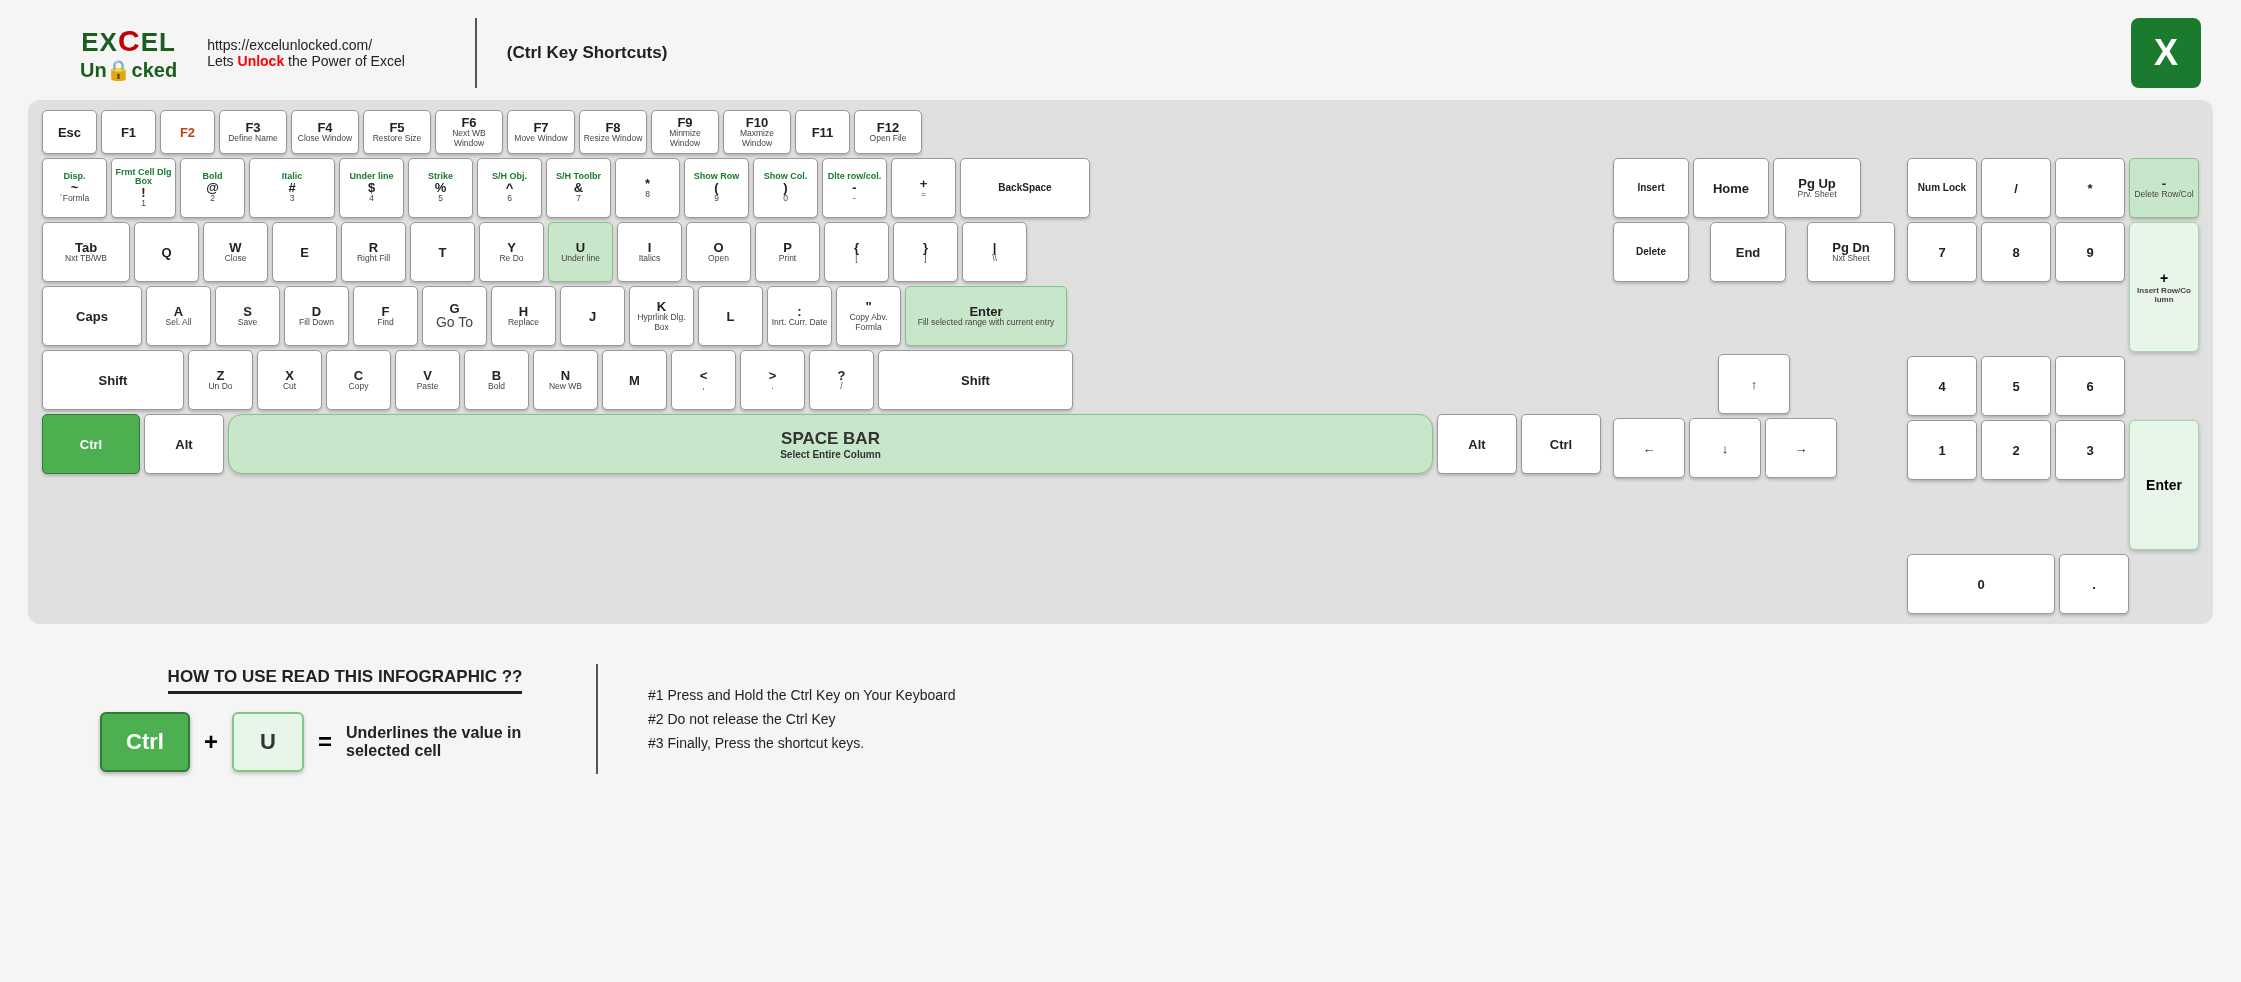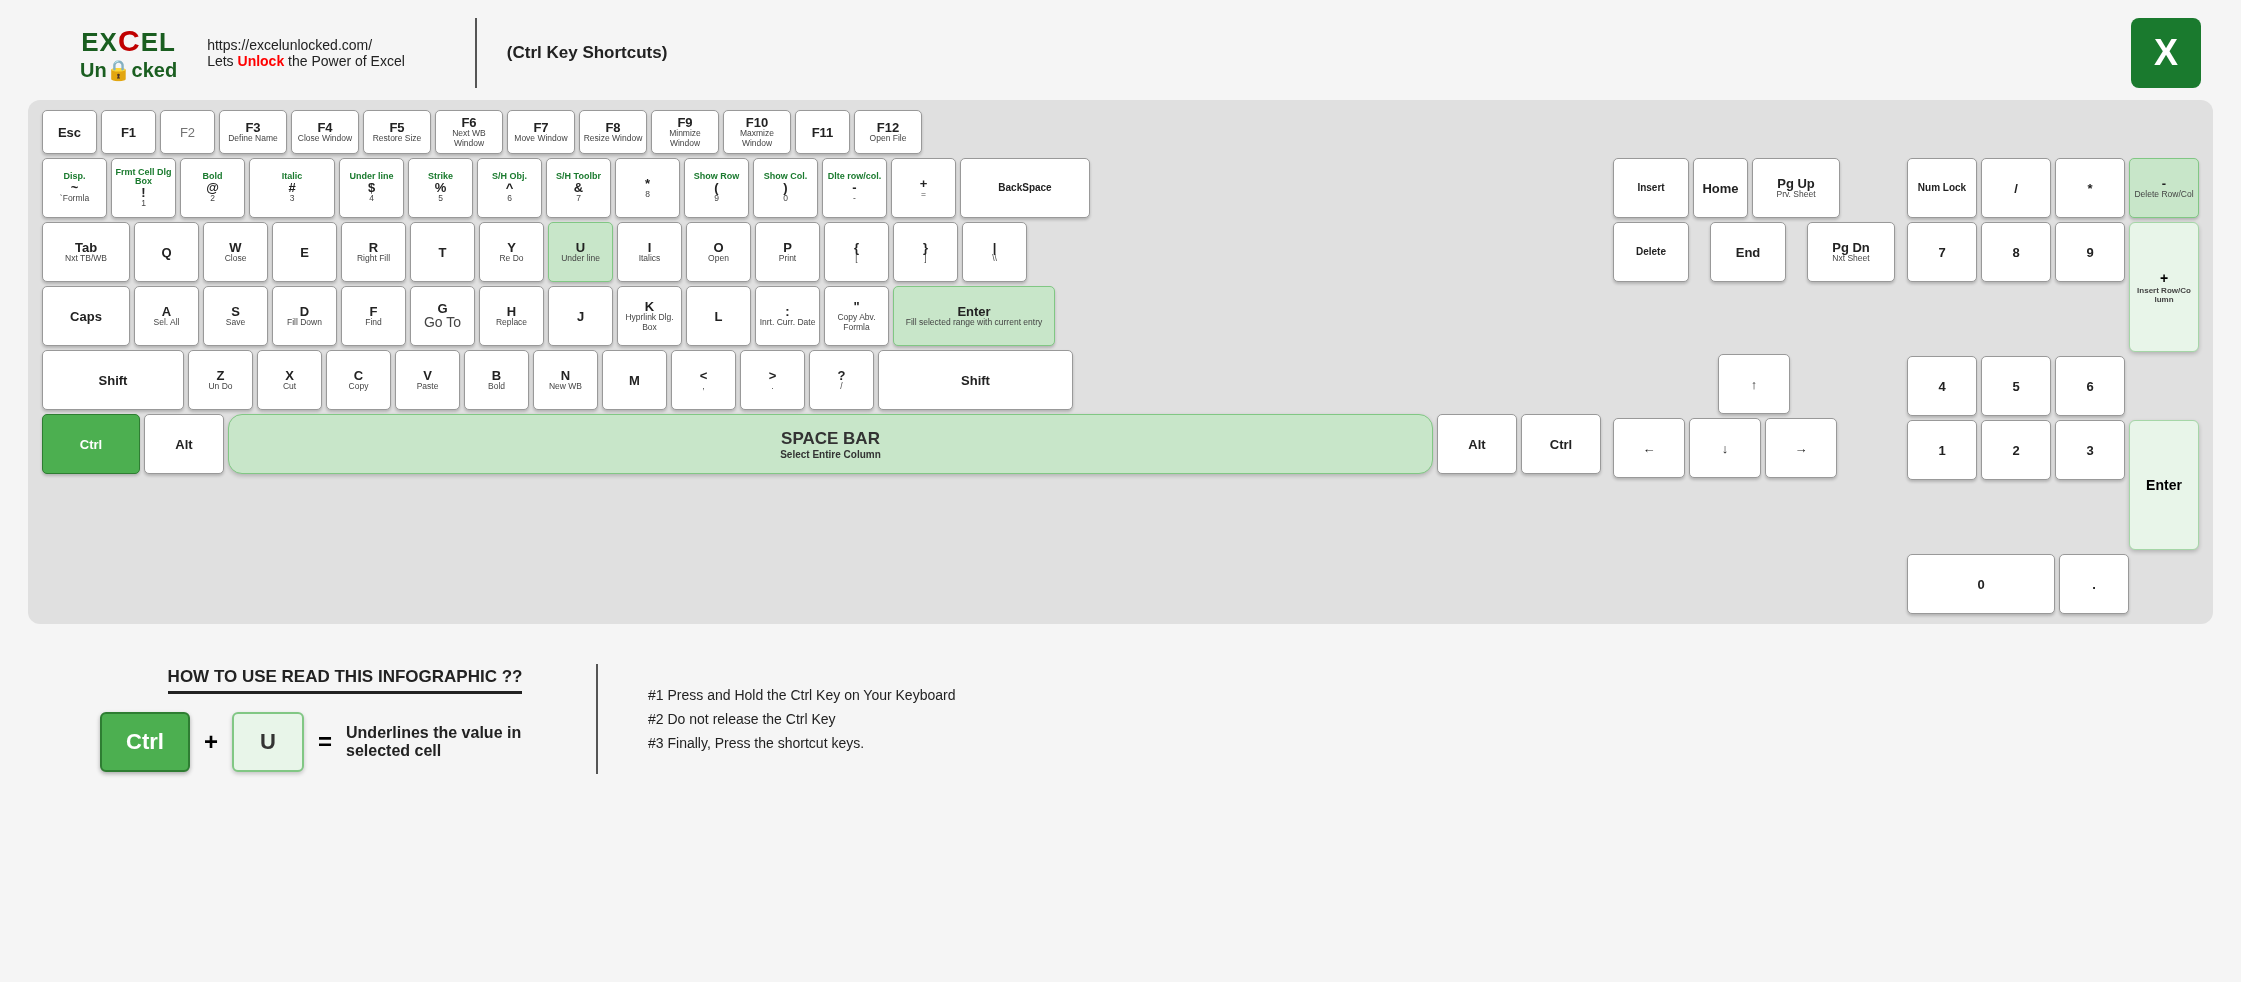--- a/index.html
+++ b/index.html
@@ -49,21 +49,21 @@
     <div style="flex:1;display:flex;flex-direction:column;gap:4px;">
 
       <div style="display:flex;gap:4px;align-items:flex-start;">
         <div style="width:55px;height:44px;background:white;border:1.5px solid #999;border-radius:5px;box-shadow:0 2px 3px rgba(0,0,0,0.2);display:inline-flex;flex-direction:column;align-items:center;justify-content:center;cursor:pointer;text-align:center;padding:2px;flex-shrink:0;">
             <span style="font-size:13px;font-weight:700;color:#222;line-height:1;">Esc</span>
           </div>
         <div style="width:55px;height:44px;background:white;border:1.5px solid #999;border-radius:5px;box-shadow:0 2px 3px rgba(0,0,0,0.2);display:inline-flex;flex-direction:column;align-items:center;justify-content:center;cursor:pointer;text-align:center;padding:2px;flex-shrink:0;">
             <span style="font-size:13px;font-weight:700;color:#222;line-height:1;">F1</span>
           </div>
         <div style="width:55px;height:44px;background:white;border:1.5px solid #999;border-radius:5px;box-shadow:0 2px 3px rgba(0,0,0,0.2);display:inline-flex;flex-direction:column;align-items:center;justify-content:center;cursor:pointer;text-align:center;padding:2px;flex-shrink:0;">
-            <span style="font-size:13px;font-weight:400;color:#737373;line-height:1;">F2</span>
+            <span style="font-size:13px;font-weight:700;color:#c2410c;line-height:1;">F2</span>
           </div>
         <div style="width:68px;height:44px;background:white;border:1.5px solid #999;border-radius:5px;box-shadow:0 2px 3px rgba(0,0,0,0.2);display:inline-flex;flex-direction:column;align-items:center;justify-content:center;cursor:pointer;text-align:center;padding:2px;flex-shrink:0;">
             <span style="font-size:13px;font-weight:700;color:#222;line-height:1;">F3</span>
             <span style="font-size:8.5px;font-weight:500;color:#444;line-height:1.1;text-align:center;">Define Name</span>
           </div>
         <div style="width:68px;height:44px;background:white;border:1.5px solid #999;border-radius:5px;box-shadow:0 2px 3px rgba(0,0,0,0.2);display:inline-flex;flex-direction:column;align-items:center;justify-content:center;cursor:pointer;text-align:center;padding:2px;flex-shrink:0;">
             <span style="font-size:13px;font-weight:700;color:#222;line-height:1;">F4</span>
             <span style="font-size:8.5px;font-weight:500;color:#444;line-height:1.1;text-align:center;">Close Window</span>
           </div>
         <div style="width:68px;height:44px;background:white;border:1.5px solid #999;border-radius:5px;box-shadow:0 2px 3px rgba(0,0,0,0.2);display:inline-flex;flex-direction:column;align-items:center;justify-content:center;cursor:pointer;text-align:center;padding:2px;flex-shrink:0;">
@@ -218,21 +218,21 @@
             <span style="font-size:13px;font-weight:700;color:#222;line-height:1;">}</span>
             <span style="font-size:8.5px;font-weight:500;color:#444;line-height:1.1;text-align:center;">]</span>
           </div>
         <div style="width:65px;height:60px;background:white;border:1.5px solid #999;border-radius:5px;box-shadow:0 2px 3px rgba(0,0,0,0.2);display:inline-flex;flex-direction:column;align-items:center;justify-content:center;cursor:pointer;text-align:center;padding:2px;flex-shrink:0;">
             <span style="font-size:13px;font-weight:700;color:#222;line-height:1;">|</span>
             <span style="font-size:8.5px;font-weight:500;color:#444;line-height:1.1;text-align:center;">\\</span>
           </div>
       </div>
 
       <div style="display:flex;gap:4px;align-items:flex-start;">
-        <div style="width:88px;height:60px;background:white;border:1.5px solid #999;border-radius:5px;box-shadow:0 2px 3px rgba(0,0,0,0.2);display:inline-flex;flex-direction:column;align-items:center;justify-content:center;cursor:pointer;text-align:center;padding:2px;flex-shrink:0;">
+        <div style="width:100px;height:60px;background:white;border:1.5px solid #999;border-radius:5px;box-shadow:0 2px 3px rgba(0,0,0,0.2);display:inline-flex;flex-direction:column;align-items:center;justify-content:center;cursor:pointer;text-align:center;padding:2px;flex-shrink:0;">
             <span style="font-size:13px;font-weight:700;color:#222;line-height:1;">Caps</span>
           </div>
         <div style="width:65px;height:60px;background:white;border:1.5px solid #999;border-radius:5px;box-shadow:0 2px 3px rgba(0,0,0,0.2);display:inline-flex;flex-direction:column;align-items:center;justify-content:center;cursor:pointer;text-align:center;padding:2px;flex-shrink:0;">
             <span style="font-size:13px;font-weight:700;color:#222;line-height:1;">A</span>
             <span style="font-size:8.5px;font-weight:500;color:#444;line-height:1.1;text-align:center;">Sel. All</span>
           </div>
         <div style="width:65px;height:60px;background:white;border:1.5px solid #999;border-radius:5px;box-shadow:0 2px 3px rgba(0,0,0,0.2);display:inline-flex;flex-direction:column;align-items:center;justify-content:center;cursor:pointer;text-align:center;padding:2px;flex-shrink:0;">
             <span style="font-size:13px;font-weight:700;color:#222;line-height:1;">S</span>
             <span style="font-size:8.5px;font-weight:500;color:#444;line-height:1.1;text-align:center;">Save</span>
           </div>
@@ -343,21 +343,21 @@
           </div>
       </div>
     </div>
 
     <div style="display:flex;flex-direction:column;gap:4px;margin-top:48px;">
 
       <div style="display:flex;gap:4px;">
         <div style="width:76px;height:60px;background:white;border:1.5px solid #999;border-radius:5px;box-shadow:0 2px 3px rgba(0,0,0,0.2);display:inline-flex;flex-direction:column;align-items:center;justify-content:center;cursor:pointer;text-align:center;padding:2px;flex-shrink:0;">
             <span style="font-size:10px;font-weight:700;color:#222;line-height:1;">Insert</span>
           </div>
-        <div style="width:55px;height:60px;background:white;border:1.5px solid #999;border-radius:5px;box-shadow:0 2px 3px rgba(0,0,0,0.2);display:inline-flex;flex-direction:column;align-items:center;justify-content:center;cursor:pointer;text-align:center;padding:10px;flex-shrink:0;">
+        <div style="width:76px;height:60px;background:white;border:1.5px solid #999;border-radius:5px;box-shadow:0 2px 3px rgba(0,0,0,0.2);display:inline-flex;flex-direction:column;align-items:center;justify-content:center;cursor:pointer;text-align:center;padding:10px;flex-shrink:0;">
             <span style="font-size:13px;font-weight:700;color:#222;line-height:1;">Home</span>
           </div>
         <div style="width:88px;height:60px;background:white;border:1.5px solid #999;border-radius:5px;box-shadow:0 2px 3px rgba(0,0,0,0.2);display:inline-flex;flex-direction:column;align-items:center;justify-content:center;cursor:pointer;text-align:center;padding:2px;flex-shrink:0;">
             <span style="font-size:13px;font-weight:700;color:#222;line-height:1;">Pg Up</span>
             <span style="font-size:8.5px;font-weight:500;color:#444;line-height:1.1;text-align:center;">Prv. Sheet</span>
           </div>
       </div>
 
       <div style="display:flex;gap:21px;">
         <div style="width:76px;height:60px;background:white;border:1.5px solid #999;border-radius:5px;box-shadow:0 2px 3px rgba(0,0,0,0.2);display:inline-flex;flex-direction:column;align-items:center;justify-content:center;cursor:pointer;text-align:center;padding:2px;flex-shrink:0;">

